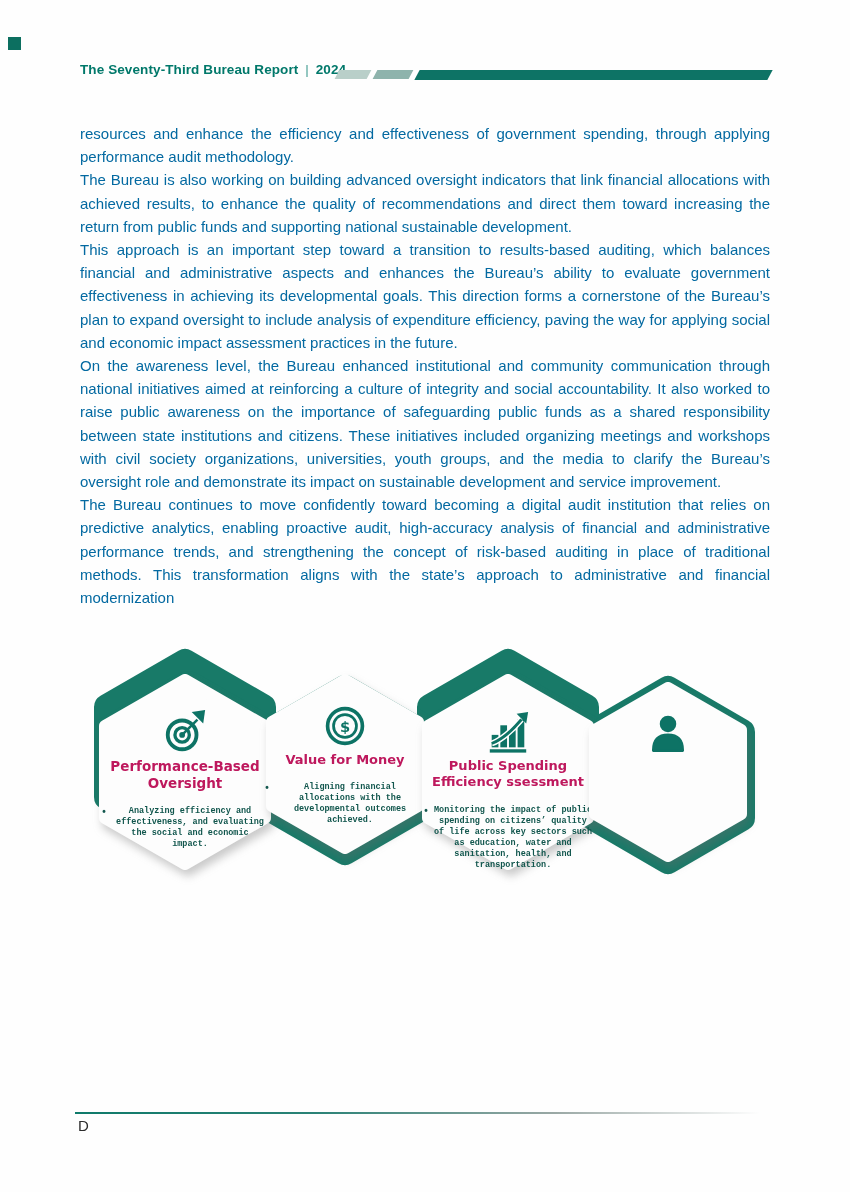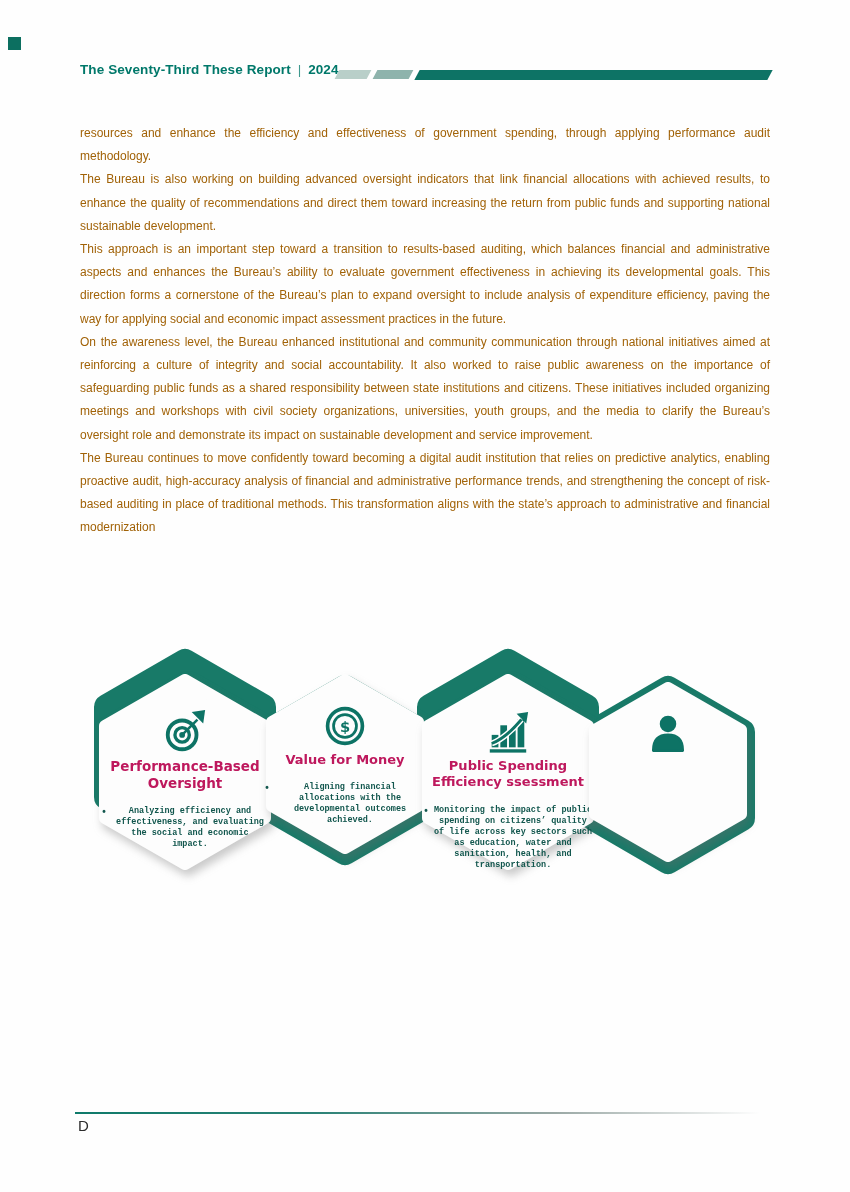--- a/index.html
+++ b/index.html
@@ -19,21 +19,21 @@
   .header-title .sep{font-weight:400;opacity:.75;padding:0 3px;}
   .header-bars{position:absolute;right:0;top:10px;height:10px;width:433px;}
   .bar{position:absolute;top:0;height:9px;transform:skewX(-28deg);}
   .bar-1{left:0;width:32px;background:#b9cfc9;}
   .bar-2{left:38px;width:36px;background:#8eb3ac;}
   .bar-3{left:80px;width:353px;height:10px;background:#0d7365;}
 
   
   .body-text{
     position:absolute;left:80px;top:122px;width:690px;
-    font-size:12px;line-height:23.2px;color:#a16207;text-align:justify;
+    font-size:15px;line-height:23.2px;color:#0369a1;text-align:justify;
   }
   .body-text p{margin:0;}
 
   
   .diagram{position:absolute;left:72px;top:645px;width:720px;height:240px;}
   .ribbon{position:absolute;left:0;top:0;z-index:1;}
   .card{position:absolute;z-index:2;}
   .card-bg{position:absolute;left:0;top:0;filter:drop-shadow(3px 6px 4px rgba(105,105,105,.35));}
   .card-content{
     position:absolute;left:0;top:0;width:100%;height:100%;
@@ -78,21 +78,21 @@
 </style>
 </head>
 <body>
 
 <div class="page">
 
   <div class="corner-square"></div>
 
   <div class="header">
     <div class="header-title">
-      <span>The Seventy-Third These Report</span>
+      <span>The Seventy-Third Bureau Report</span>
       <span class="sep">|</span>
       <span>2024</span>
     </div>
     <div class="header-bars">
       <div class="bar bar-1"></div>
       <div class="bar bar-2"></div>
       <div class="bar bar-3"></div>
     </div>
   </div>
 

